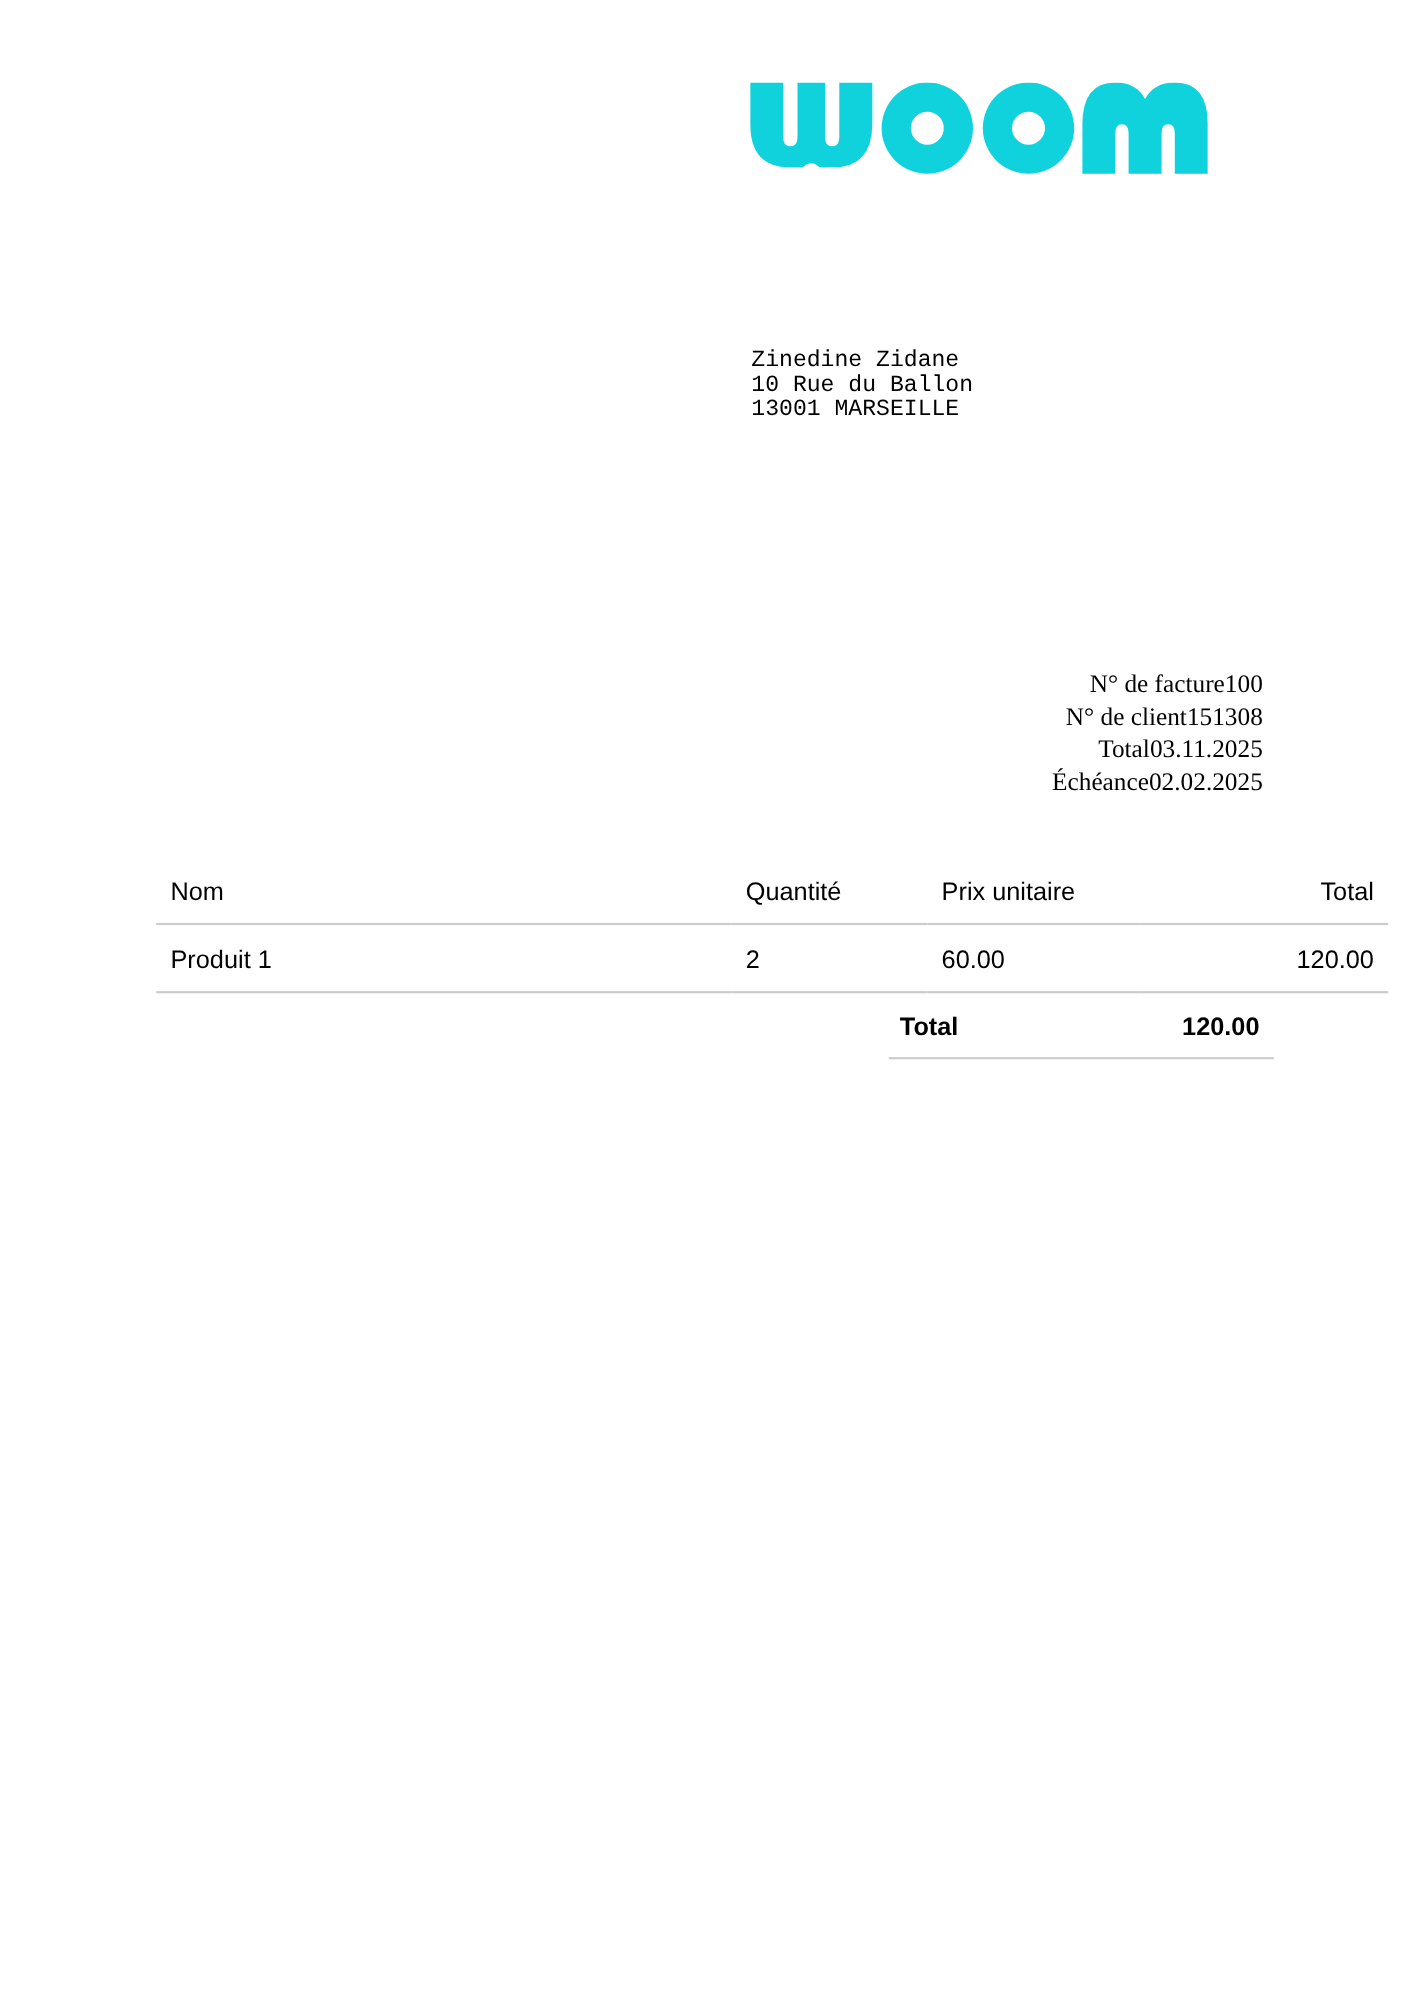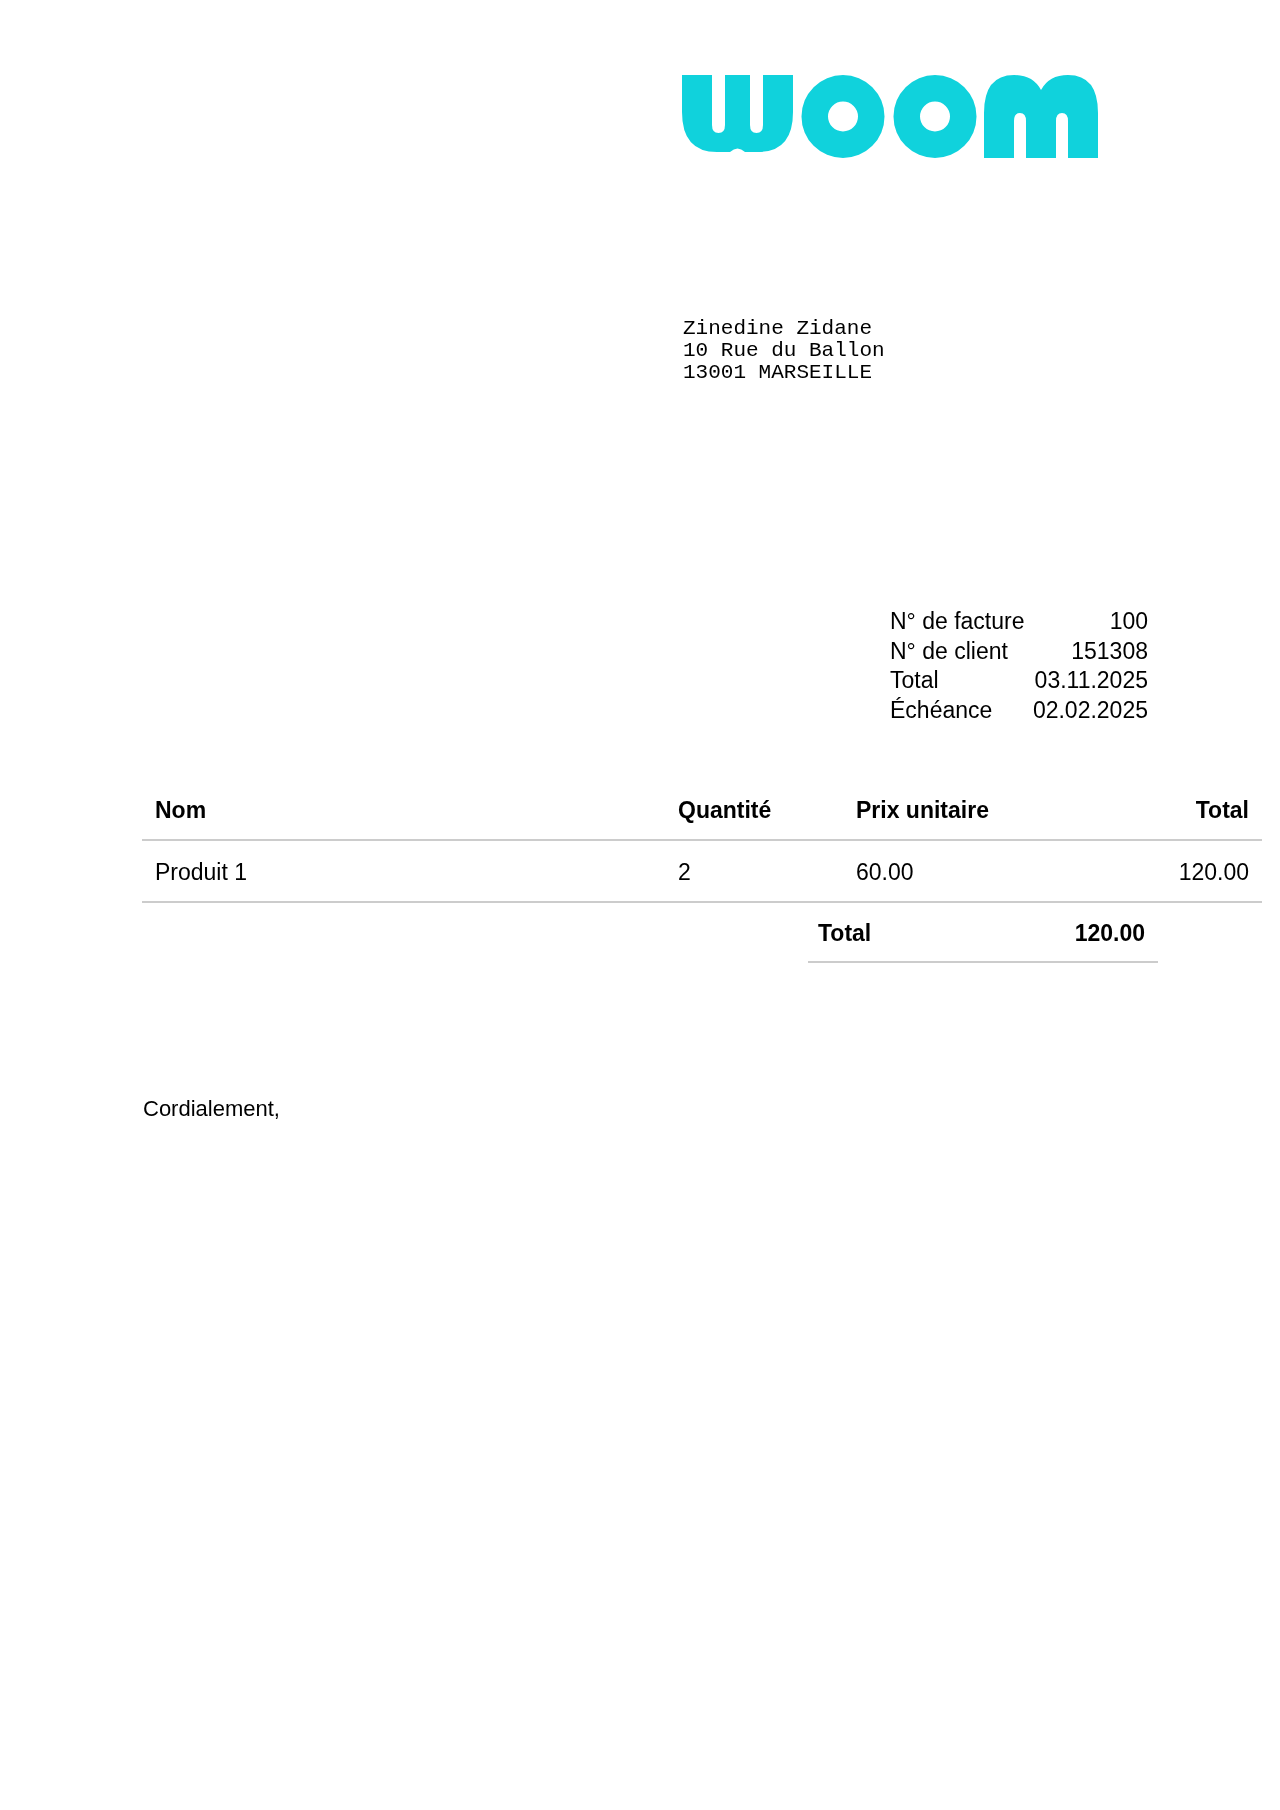--- a/index.html
+++ b/index.html
@@ -16,31 +16,31 @@
 
   .recipient {
     position: absolute; left: 683px; top: 318px;
     font-size: 21px; line-height: 22px; font-family: Liberation Mono, monospace;
   }
 
   .meta {
     position: absolute; left: 890px; top: 607px; width: 258px;
     font-size: 23px; line-height: 29.5px;
   }
-  .meta-row { display: flex; justify-content: space-between; }
+  .meta-row { display: flex; justify-content: flex-end; font-family: Liberation Serif, serif; }
   .meta-row .value { text-align: right; }
 
   .items {
     position: absolute; left: 142px; top: 795px; width: 1016px;
     font-size: 23px; line-height: 26px;
     border-collapse: collapse; table-layout: fixed;
   }
   .items th, .items td { vertical-align: top; }
   .items th {
-    text-align: left; font-weight: bold;
+    text-align: left; font-weight: normal;
     padding: 2px 13px 16px 13px;
     border-bottom: 2px solid #cccccc;
   }
   .items td {
     padding: 18px 13px 16px 13px;
     border-bottom: 2px solid #cccccc;
   }
   .items th.num, .items td.num { text-align: right; }
   .col-name { width: 497px; }
   .col-qty { width: 152px; }
@@ -122,14 +122,13 @@
     </tr>
   </tbody>
 </table>
 
 <div class="summary">
   <span>Total</span>
   <span>120.00</span>
 </div>
 
 <div class="closing">
-  <div>Cordialement,</div>
 </div>
 
 </body></html>

